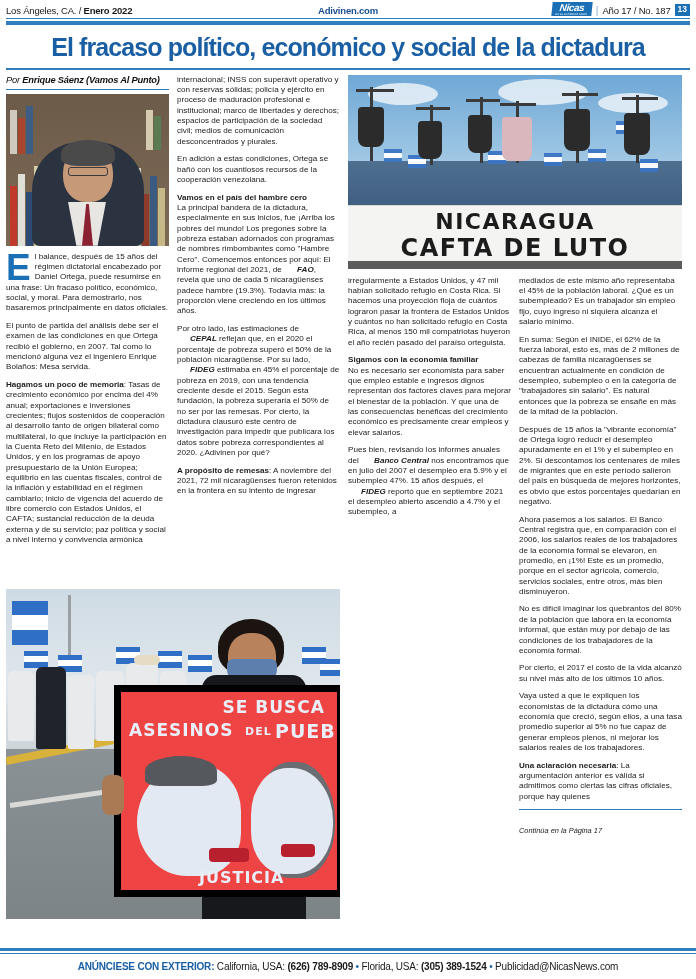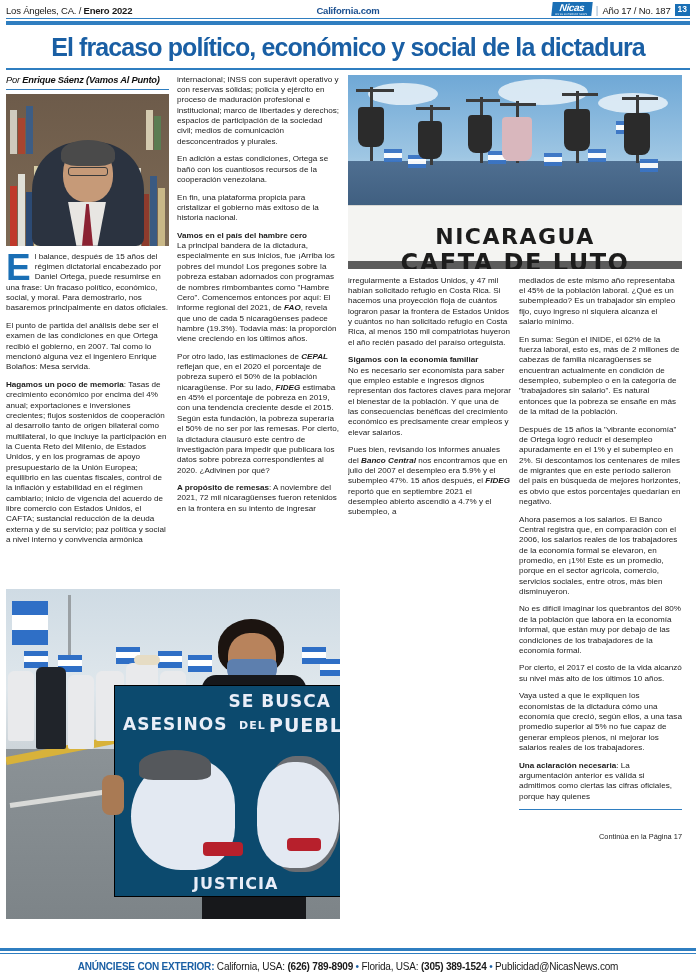--- a/index.html
+++ b/index.html
@@ -51,21 +51,21 @@
 
   
   .body-area { position: relative; margin-top: 5px; }
   .cols { display: flex; gap: 8px; }
   .col { width: 163px; }
   .col p, .col .kicker {
     font-size: 8.1px; line-height: 10.35px; text-align: left;
     margin-bottom: 7.2px; color: #1c1c1c;
   }
   .col p b, .col p strong { font-weight: bold; }
-  .col p i, .col p em { font-style: italic; font-weight: bold; }
+  .col p i, .col p em { font-style: italic; font-weight: bold; margin-left: 13px; }
   .subhead { font-weight: bold; font-size: 8.3px; }
 
   
   .byline {
     font-size: 9.3px; font-style: italic; letter-spacing: -0.2px;
     margin-bottom: 4px; color: #111;
   }
   .byline b { font-weight: bold; }
   .byline .por { font-weight: normal; }
   .byline-rule { height: 1px; background: #2f7ec0; margin-bottom: 4px; }
@@ -129,21 +129,21 @@
   .pp-cross-h { position: absolute; height: 3px; background: #3b3b3b; }
   .pp-banner {
     position: absolute; left: -4px; right: -4px; top: 130px; height: 56px;
     background: #f4f4f2; border-top: 1px solid #d8d8d4;
   }
   .pp-banner span {
     display: block; text-align: center; color: #1c1c1c;
     font-family: "DejaVu Sans", sans-serif; font-weight: bold;
     letter-spacing: 1.5px;
   }
-  .pp-l1 { font-size: 22px; line-height: 26px; padding-top: 18px; }
+  .pp-l1 { font-size: 22px; line-height: 26px; padding-top: 3px; }
   .pp-l2 { font-size: 24px; line-height: 27px; }
   .pp-ground { position: absolute; left:0; right:0; bottom:0; height: 10px; background: #5c5c5c; }
 
   
   .photo-big { width: 334px; height: 330px; }
   .bg-sky { position: absolute; inset: 0; background:
      linear-gradient(180deg,#cfdbe4 0%,#dfe7ec 30%,#c7ced3 55%,#8f979c 56%,#9aa1a6 100%); }
   .bg-road { position: absolute; left:0; right:0; top: 160px; bottom:0; background:
      linear-gradient(180deg,#8b9296 0%,#7d8488 100%); }
   .bg-curb { position: absolute; left: 0; top: 168px; width: 120px; height: 8px;
@@ -165,21 +165,21 @@
   .bg-child-mask {
     position: absolute; left: 221px; top: 70px; width: 50px; height: 26px;
     background: #5d7fae; border-radius: 6px 6px 16px 16px;
   }
   .bg-child-body {
     position: absolute; left: 196px; top: 86px; width: 104px; height: 244px;
     background: #17181b; border-radius: 14px 14px 0 0;
   }
   .bg-sign {
     position: absolute; left: 108px; top: 96px; width: 230px; height: 212px;
-    background: #0c4a6e; border: 1px solid #000000; overflow: hidden;
+    background: #ef4444; border: 7px solid #000000; overflow: hidden;
   }
   .bg-sign .s-txt {
     color: #e9eef8; font-family: "DejaVu Sans", sans-serif; font-weight: bold;
     letter-spacing: 1px; position: absolute; white-space: nowrap;
   }
   .s-busca { top: 5px; right: 12px; font-size: 17px; }
   .s-ases  { top: 28px; left: 8px; font-size: 17px; }
   .s-del   { top: 33px; left: 124px; font-size: 11px; }
   .s-pue   { top: 28px; left: 154px; font-size: 19px; }
   .s-just  { bottom: 3px; left: 78px; font-size: 16px; letter-spacing: 2px; }
@@ -197,22 +197,22 @@
     background: #6a6d72; border-radius: 40% 50% 46% 40%; z-index: 0; }
   .blood-l { position: absolute; left: 88px; top: 156px; width: 40px; height: 14px;
     background: #b7202c; border-radius: 4px; }
   .blood-r { position: absolute; right: 22px; top: 152px; width: 34px; height: 13px;
     background: #b7202c; border-radius: 4px; }
   .bg-hand { position: absolute; left: 96px; top: 186px; width: 22px; height: 40px;
     background: #a97a54; border-radius: 8px; }
 
   
   .continua {
-    text-align: right; font-size: 7.4px; color: #222;
-    margin-top: 22px;
+    text-align: left; font-size: 7.4px; font-style: italic; color: #222;
+    margin-top: 16px;
   }
   .continua-rule { height: 1px; background: #2f7ec0; margin-bottom: 3px; }
 
   
   .footer { position: absolute; left: 0; right: 0; bottom: 0; }
   .ft-rule-a { height: 3px; background: #2f7ec0; }
   .ft-rule-b { height: 1.5px; background: #2f7ec0; margin-top: 2px; }
   .ft-text {
     text-align: center; font-size: 10px; padding: 7px 0 7px 0; color: #1a1a1a;
     letter-spacing: -0.2px;
@@ -224,21 +224,21 @@
 </head>
 <body>
 
 <div class="page">
 
   <div class="masthead">
     <div class="mh-left">
       <span>Los Ángeles, CA. /</span>
       <b>Enero 2022</b>
     </div>
-    <div class="mh-center">California.com</div>
+    <div class="mh-center">Adivinen.com</div>
     <div class="mh-right">
       <span class="logo-box">
         <span class="lg-main">Nicas</span>
         <span class="lg-sub">EN EL EXTERIOR NEWS</span>
       </span>
       <span class="mh-sep">|</span>
       <span class="mh-issue">Año 17 / No. 187</span>
       <span class="page-badge">13</span>
     </div>
   </div>
@@ -289,21 +289,20 @@
             <p class="dropcap-p"><span class="dropcap">E</span>l balance, después de 15 años del régimen dictatorial encabezado por Daniel Ortega, puede resumirse en una frase: Un fracaso político, económico, social, y moral. Para demostrarlo, nos basaremos principalmente en datos oficiales.</p>
             <p>El punto de partida del análisis debe ser el examen de las condiciones en que Ortega recibió el gobierno, en 2007. Tal como lo mencionó alguna vez el ingeniero Enrique Bolaños: Mesa servida.</p>
             <p><b>Hagamos un poco de memoria</b>: Tasas de crecimiento económico por encima del 4% anual; exportaciones e inversiones crecientes; flujos sostenidos de cooperación al desarrollo tanto de origen bilateral como multilateral, lo que incluye la participación en la Cuenta Reto del Milenio, de Estados Unidos, y en los programas de apoyo presupuestario de la Unión Europea; equilibrio en las cuentas fiscales, control de la inflación y estabilidad en el régimen cambiario; inicio de vigencia del acuerdo de libre comercio con Estados Unidos, el CAFTA; sustancial reducción de la deuda externa y de su servicio; paz política y social a nivel interno y convivencia armónica</p>
           </div>
       </div>
 
       <div class="col">
         <div style="max-height: 512px; overflow: hidden;">
             <p>internacional; INSS con superávit operativo y con reservas sólidas; policía y ejército en proceso de maduración profesional e institucional; marco de libertades y derechos; espacios de participación de la sociedad civil; medios de comunicación desconcentrados y plurales.</p>
             <p>En adición a estas condiciones, Ortega se bañó con los cuantiosos recursos de la cooperación venezolana.</p>
-            <p>En fin, una plataforma propicia para cristalizar el gobierno más exitoso de la historia nacional.</p>
             <p class="subhead" style="margin-bottom: 0px;">Vamos en el país del hambre cero</p>
             <p>La principal bandera de la dictadura, especialmente en sus inicios, fue ¡Arriba los pobres del mundo! Los pregones sobre la pobreza estaban adornados con programas de nombres rimbombantes como "Hambre Cero". Comencemos entonces por aquí: El informe regional del 2021, de <i>FAO</i>, revela que uno de cada 5 nicaragüenses padece hambre (19.3%). Todavía más: la proporción viene creciendo en los últimos años.</p>
             <p>Por otro lado, las estimaciones de <i>CEPAL</i> reflejan que, en el 2020 el porcentaje de pobreza superó el 50% de la población nicaragüense. Por su lado, <i>FIDEG</i> estimaba en 45% el porcentaje de pobreza en 2019, con una tendencia creciente desde el 2015. Según esta fundación, la pobreza superaría el 50% de no ser por las remesas. Por cierto, la dictadura clausuró este centro de investigación para impedir que publicara los datos sobre pobreza correspondientes al 2020. ¿Adivinen por qué?</p>
             <p><b>A propósito de remesas</b>: A noviembre del 2021, 72 mil nicaragüenses fueron retenidos en la frontera en su intento de ingresar</p>
           </div>
       </div>
 
       <div class="col">
 
         <div class="photo photo-protest">

